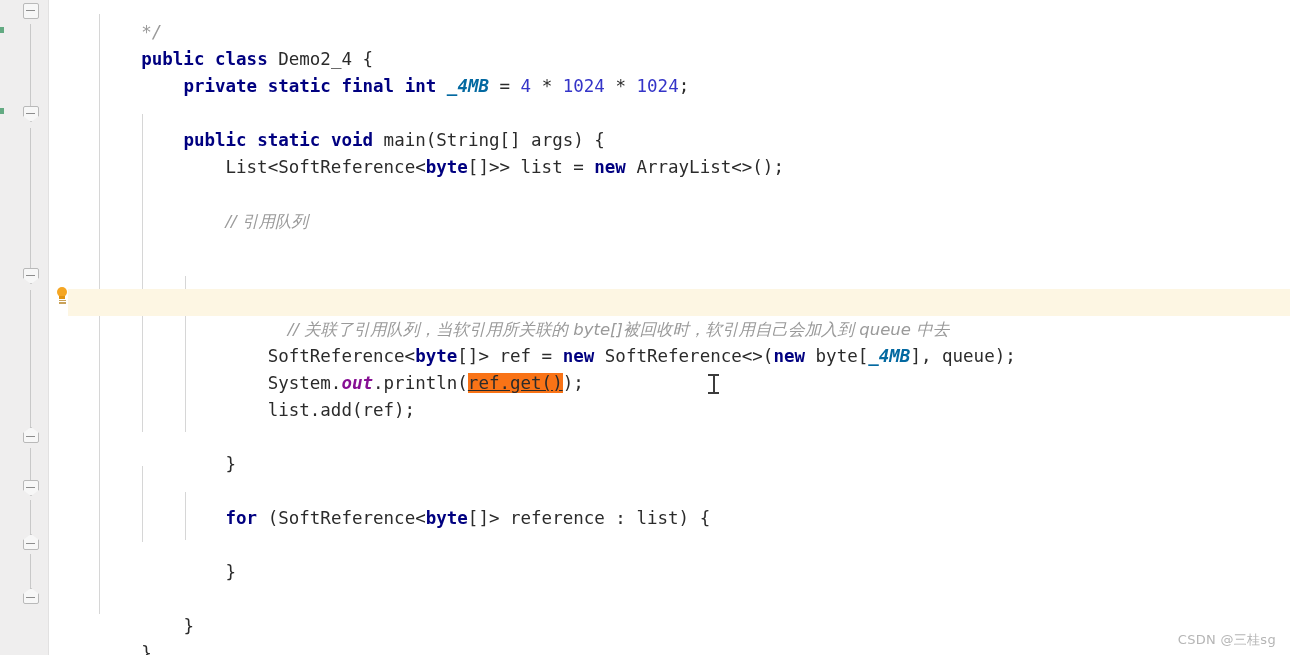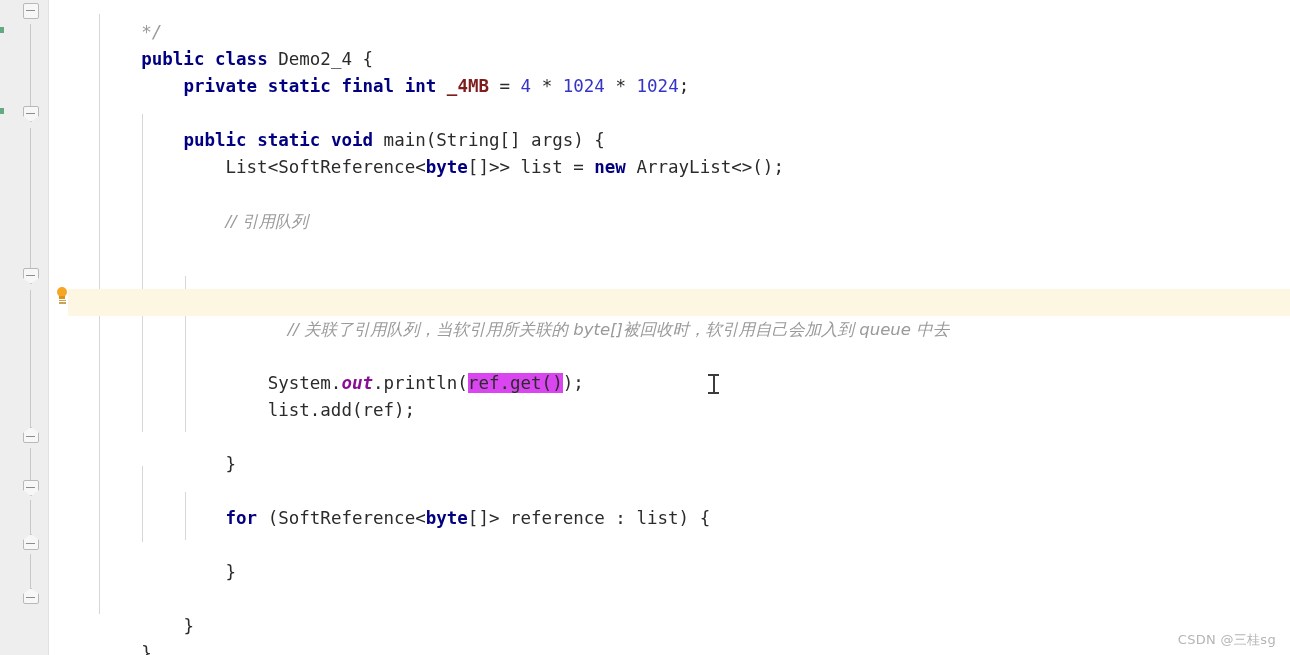--- a/index.html
+++ b/index.html
@@ -158,23 +158,23 @@
     width: 1px;
     background: #d6d6d6;
   }
 
   
   .kw      { color: #000080; font-weight: bold; }
   .plain   { color: #2b2b2b; }
   .num     { color: #3434c8; }
   .cmt     { color: #9a9a9a; font-style: italic; }
   .field   { color: #871094; font-weight: bold; font-style: italic; }
-  .statfld { color: #7f1d1d; font-weight: bold; text-decoration: none; }
+  .statfld { color: #0369a1; font-weight: bold; font-style: italic; text-decoration: none; }
   .ident-u { color: #2b2b2b; text-decoration: underline; text-decoration-color: #b0b0b0; }
-  .hl      { background: #d946ef; }
+  .hl      { background: #f97316; text-decoration: underline; }
   .cmt-cjk { font-family: "DejaVu Sans", sans-serif; font-style: italic; color: #9a9a9a; font-size: 16.5px; }
 
   
   .ibeam {
     position: absolute;
     width: 11px;
     height: 22px;
   }
   .ibeam .stem {
     position: absolute;
@@ -305,20 +305,23 @@
     <div class="line" style="top:262px;">
       <span class="txt"><span class="plain">        </span><span class="kw">for</span><span class="plain"> (</span><span class="kw">int</span><span class="plain"> </span><span class="ident-u">i</span><span class="plain"> = </span><span class="num">0</span><span class="plain">; </span><span class="ident-u">i</span><span class="plain"> &lt; </span><span class="num">5</span><span class="plain">; </span><span class="ident-u">i</span><span class="plain">++) {</span></span>
     </div>
 
     
     <div class="line caret-line" style="top:289px;margin-left:20px;">
       <span class="txt"><span class="plain">            </span><span class="cmt-cjk">// 关联了引用队列，当软引用所关联的 byte[]被回收时，软引用自己会加入到 queue 中去</span></span>
     </div>
 
     
+    <div class="line" style="top:316px;">
+      <span class="txt"><span class="plain">            </span><span class="plain">SoftReference&lt;</span><span class="kw">byte</span><span class="plain">[]&gt; ref = </span><span class="kw">new</span><span class="plain"> SoftReference&lt;&gt;(</span><span class="kw">new</span><span class="plain"> byte[</span><span class="statfld">_4MB</span><span class="plain">], queue);</span></span>
+    </div>
 
     
     <div class="line" style="top:343px;">
       <span class="txt"><span class="plain">            </span><span class="plain">System.</span><span class="field">out</span><span class="plain">.println(</span><span class="plain hl">ref.get()</span><span class="plain">);</span></span>
     </div>
 
     
     <div class="line" style="top:370px;">
       <span class="txt"><span class="plain">            </span><span class="plain">list.add(ref);</span></span>
     </div>

